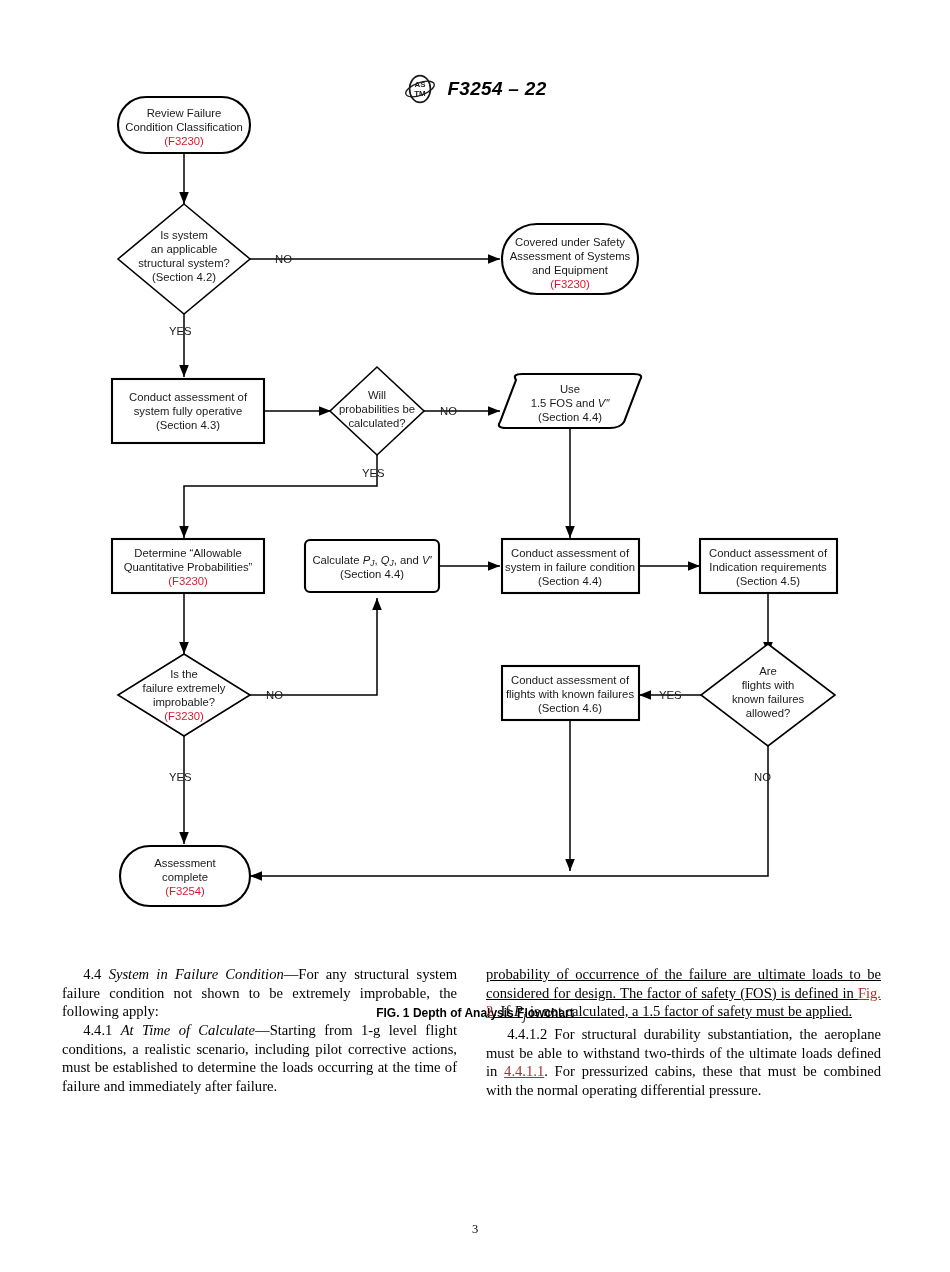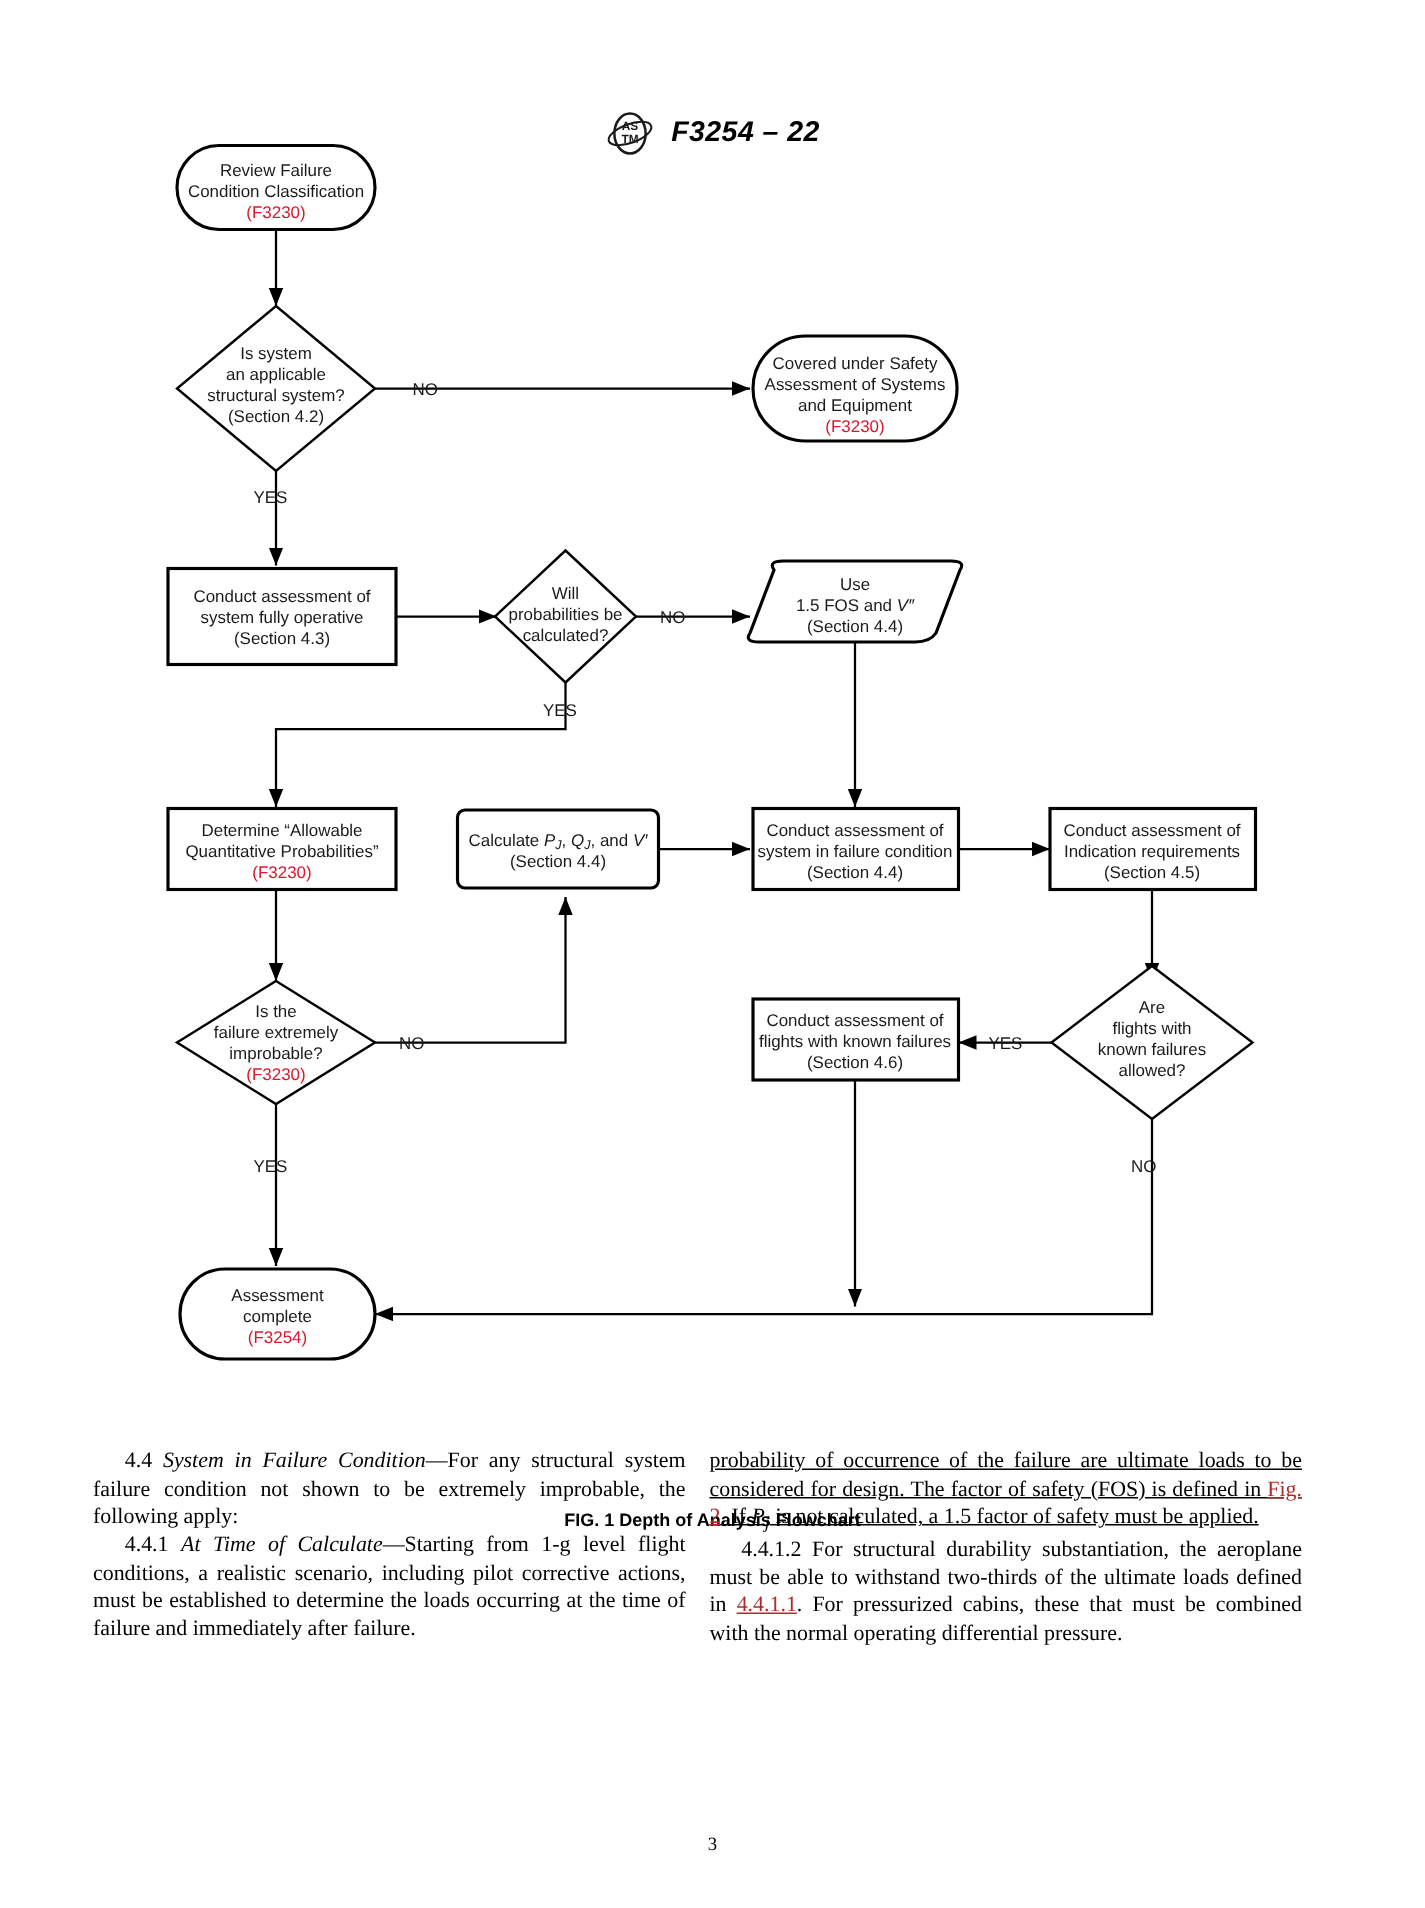--- a/index.html
+++ b/index.html
@@ -37,21 +37,21 @@
   .nt.red{ fill:#d8192f; }
   .elbl{ font-family:"Liberation Sans", sans-serif; font-size:11.3px; fill:#1a1a1a; }
   .shape{ fill:#ffffff; stroke:#000000; stroke-width:1.6; }
   .shape.thick{ stroke-width:2.1; }
   .ln{ stroke:#000000; stroke-width:1.5; fill:none; }
 
   
   .columns{
     position:absolute; top:965px; left:62px;
     width:826px; height:200px;
-    display:flex; gap:16px;
+    display:flex; gap:29px;
   }
   .col{ width:395px; }
   .col p{
     margin:0; font-size:14.6px; line-height:1.28;
     text-align:justify; text-indent:1.45em;
     hyphens:auto;
   }
   .col p.cont{ text-indent:0;text-decoration:underline; }
   .it{ font-style:italic; }
   .xref{ color:#b02a2a; }

